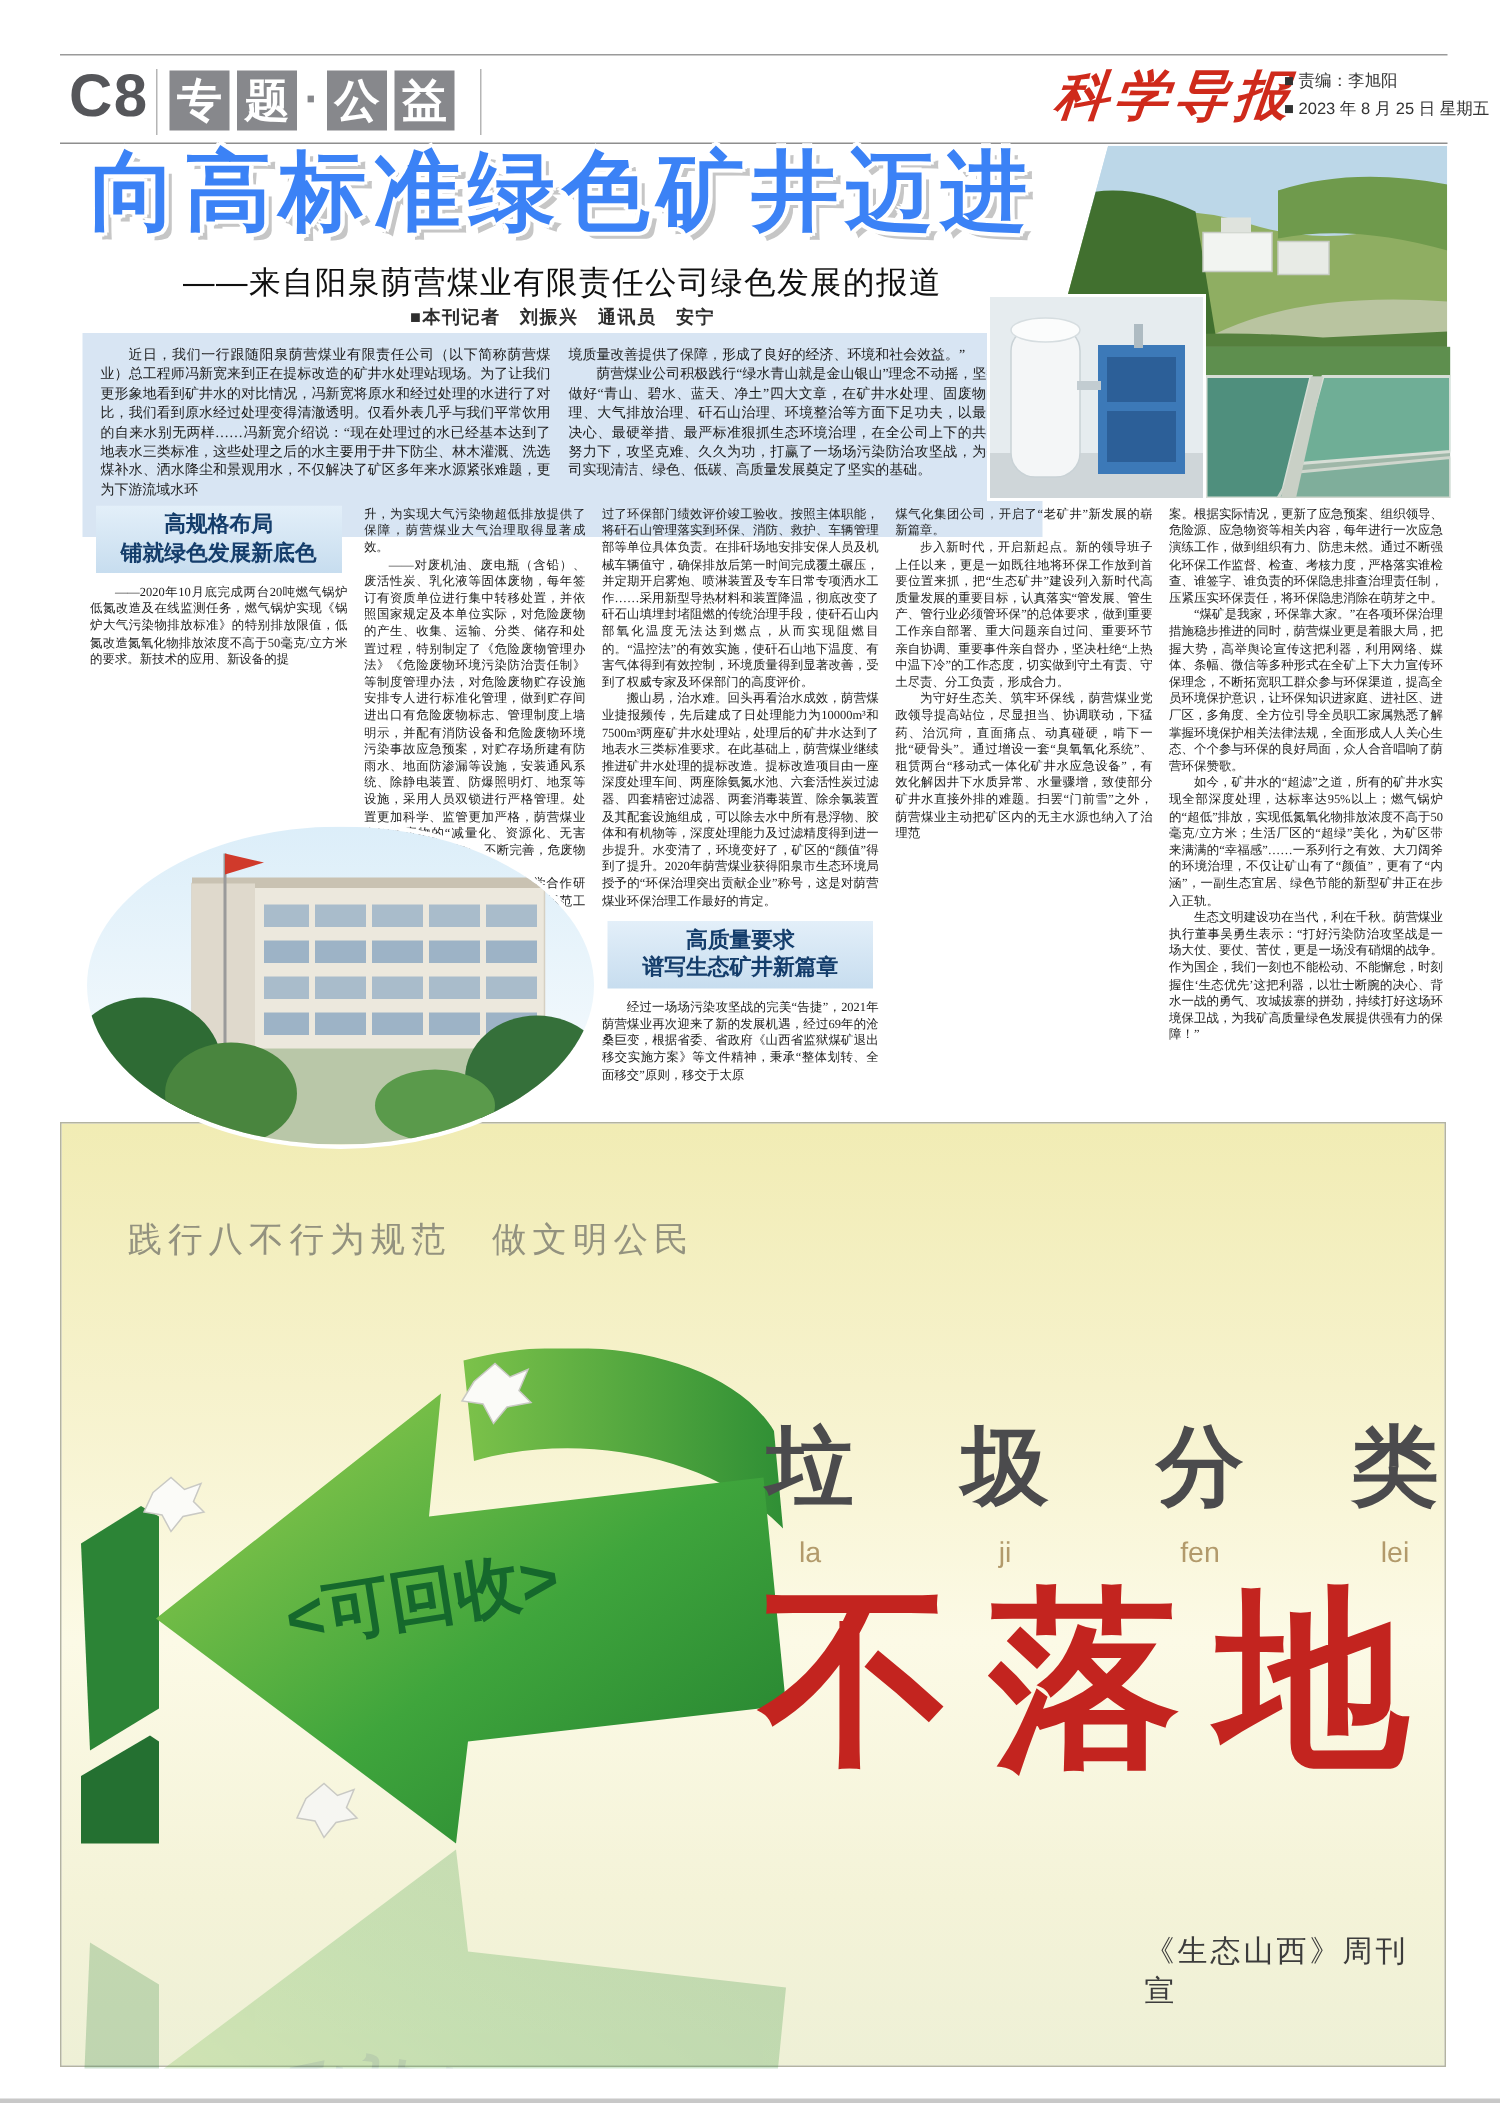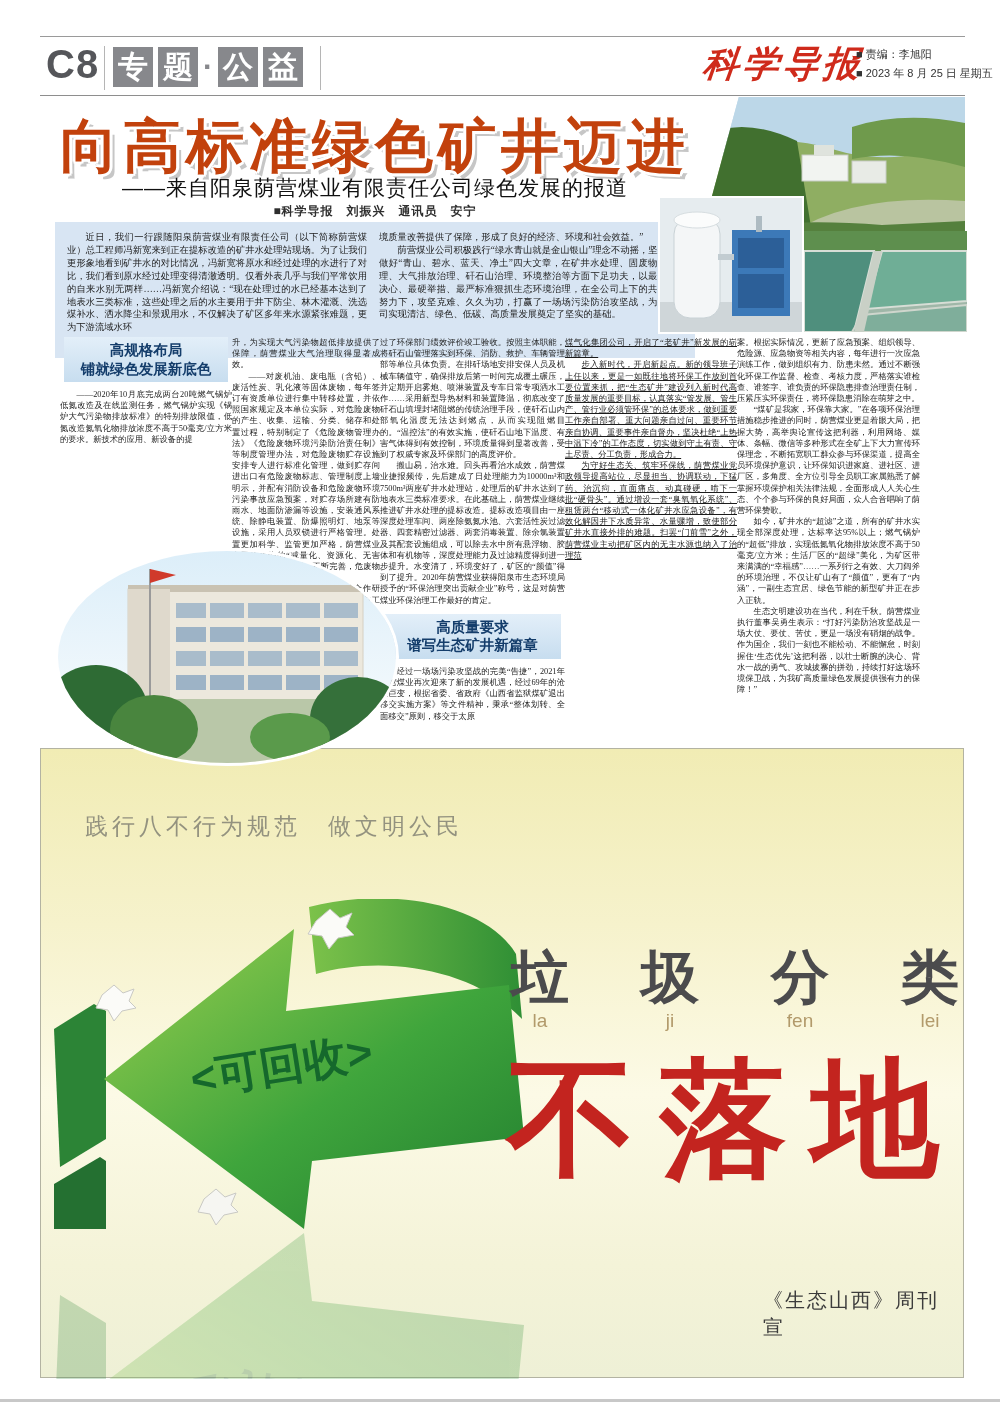--- a/index.html
+++ b/index.html
@@ -12,60 +12,60 @@
   .vline{width:1px;background:#b5b5b5;top:46px;height:44px;}
   #sec-boxes{left:113px;top:47px;display:flex;align-items:center;gap:5px;}
   .sec-box{width:40px;height:40px;background:#87888c;color:#fff;font:bold 30px "Liberation Sans",sans-serif;
            display:flex;align-items:center;justify-content:center;}
   .sec-dot{color:#87888c;font:bold 30px "Liberation Sans",sans-serif;}
   #masthead{left:703px;top:40px;font:bold italic 36px "DejaVu Serif",serif;color:#cf2a1b;letter-spacing:4px;
             transform:skewX(-6deg);}
   #ed-lines{left:856px;top:45px;font:11px "Liberation Sans",sans-serif;color:#333;line-height:19px;white-space:nowrap;}
   #rule-head{left:40px;top:95px;width:925px;height:1px;background:#8e8e8e;}
   
-  #headline{left:60px;top:108px;width:630px;text-align:left;
-            font:bold 58px "Liberation Sans",sans-serif;letter-spacing:5px;color:#c2410c;
+  #headline{left:60px;top:89px;width:630px;text-align:left;
+            font:bold 58px "Liberation Sans",sans-serif;letter-spacing:5px;color:#3b82f6;
             text-shadow:-2px -2px 0 #fff,2px -2px 0 #fff,-2px 2px 0 #fff,2px 2px 0 #fff,
                         0 -3px 0 #fff,0 3px 0 #fff,-3px 0 0 #fff,3px 0 0 #fff,5px 5px 0 #c6c6c6;}
   #subtitle{left:60px;top:174px;width:630px;text-align:center;
             font:500 21px "Liberation Sans",sans-serif;color:#101010;letter-spacing:1px;}
   #byline{left:60px;top:203px;width:630px;text-align:center;
           font:bold 12px "Liberation Sans",sans-serif;color:#2e2e2e;letter-spacing:1px;}
   
   .ph{overflow:hidden;}
   #photo-a{left:702px;top:97px;width:263px;height:136px;clip-path:polygon(14% 0,100% 0,100% 100%,0 100%);z-index:2;}
   #photo-b{left:658px;top:196px;width:142px;height:134px;border:2px solid #fff;z-index:3;}
   #photo-c{left:802px;top:231px;width:163px;height:101px;border-left:2px solid #fff;z-index:2;}
   
   #intro{left:55px;top:222px;width:640px;height:136px;background:#d8e5f3;z-index:1;
          display:flex;gap:12px;padding:9px 20px 9px 12px;box-sizing:border-box;}
   #intro p{margin:0;font-size:9.3px;line-height:12.9px;text-align:justify;text-indent:2em;}
   #intro p.cont{text-indent:0;}
   #intro .icol1{width:300px;}  #intro .icol2{width:288px;}
   
-  #cols{left:60px;top:337px;width:902px;height:424px;display:flex;z-index:1;}
+  #cols{left:60px;top:337px;width:902px;height:424px;display:flex;gap:11px;z-index:1;}
   .col{overflow:hidden;}
-  .c1{width:172px;} .c2{width:148px;} .c3{width:185px;} .c4{width:172px;text-decoration:underline;} .c5{width:183px;}
+  .c1{width:172px;} .c2{width:148px;} .c3{width:185px;} .c4{width:172px;} .c5{width:183px;}
   .col p{margin:0;font-size:8.3px;line-height:11.2px;text-align:justify;text-indent:2em;}
   .col p.cont{text-indent:0;}
   .sec-head{background:linear-gradient(180deg,#e3eff9,#c7ddef);color:#143d6b;text-align:center;
             font:bold 14.5px "Liberation Sans",sans-serif;line-height:18.5px;padding:4px 0;margin:0 4px 7px 4px;}
   .sec-head.mid{margin-top:8px;}
   
   #photo-building{left:55px;top:548px;width:338px;height:212px;border-radius:50%;overflow:hidden;
                   border:3px solid #fff;z-index:5;}
   
   #ad{left:40px;top:748px;width:924px;height:630px;border:1px solid #b3b3a2;box-sizing:border-box;
       background:linear-gradient(180deg,#f1ecb4 0%,#f6f2cc 28%,#fcfae6 55%,#f4f3d8 82%,#eef0d6 100%);}
   #ad-slogan{left:44px;top:62px;font:500 23px "Liberation Sans",sans-serif;color:#93927f;letter-spacing:4px;}
   #recycle{left:8px;top:150px;width:510px;height:480px;}
   #laji-row{left:470px;top:198px;width:448px;display:flex;justify-content:space-between;}
   .laji-item{text-align:center;}
   .laji-char{font:600 58px "Liberation Serif",serif;color:#4b4b4d;line-height:62px;}
-  .laji-py{font:19px "Liberation Sans",sans-serif;color:#b29a6b;margin-top:1px;}
+  .laji-py{font:19px "Liberation Sans",sans-serif;color:#b29a6b;margin-top:16px;}
   #big-red{left:466px;top:296px;font:bold 128px "Liberation Serif",serif;color:#c3241f;
            letter-spacing:24px;line-height:150px;white-space:nowrap;}
   #ad-credit{left:722px;top:538px;font:500 20px "Liberation Sans",sans-serif;color:#3c3c3c;letter-spacing:2px;}
   
   #rule-bottom{left:0;top:1399px;width:1000px;height:3px;background:#c8c8c8;}
 </style>
 </head>
 <body>
 
 <div id="page">
@@ -83,21 +83,21 @@
   <div class="abs vline" style="left:320px;"></div>
   <div class="abs" id="masthead">科学导报</div>
   <div class="abs" id="ed-lines">
     <div>■ 责编：李旭阳</div>
     <div>■ 2023 年 8 月 25 日 星期五</div>
   </div>
   <div class="abs" id="rule-head"></div>
 
   <div class="abs" id="headline">向高标准绿色矿井迈进</div>
   <div class="abs" id="subtitle">——来自阳泉荫营煤业有限责任公司绿色发展的报道</div>
-  <div class="abs" id="byline">■科学导报　刘振兴　通讯员　安宁</div>
+  <div class="abs" id="byline">■本刊记者　刘振兴　通讯员　安宁</div>
 
   <div class="abs ph" id="photo-a">
     <svg width="263" height="136" viewBox="0 0 263 136">
       <rect width="263" height="60" fill="#c2dcee"></rect>
       <rect y="40" width="263" height="96" fill="#8fae62"></rect>
       <path d="M0,70 Q60,30 130,52 T263,38 L263,0 L0,0 Z" fill="#bcd7e8"></path>
       <path d="M0,136 L0,40 Q40,18 95,44 L110,136 Z" fill="#41702f"></path>
       <path d="M150,30 Q200,14 263,26 L263,70 Q200,52 150,62 Z" fill="#6f9a4c"></path>
       <rect x="100" y="58" width="46" height="26" fill="#f2f4f1" stroke="#c7ccc4"></rect>
       <rect x="150" y="64" width="34" height="22" fill="#e8ebe6" stroke="#c7ccc4"></rect>

